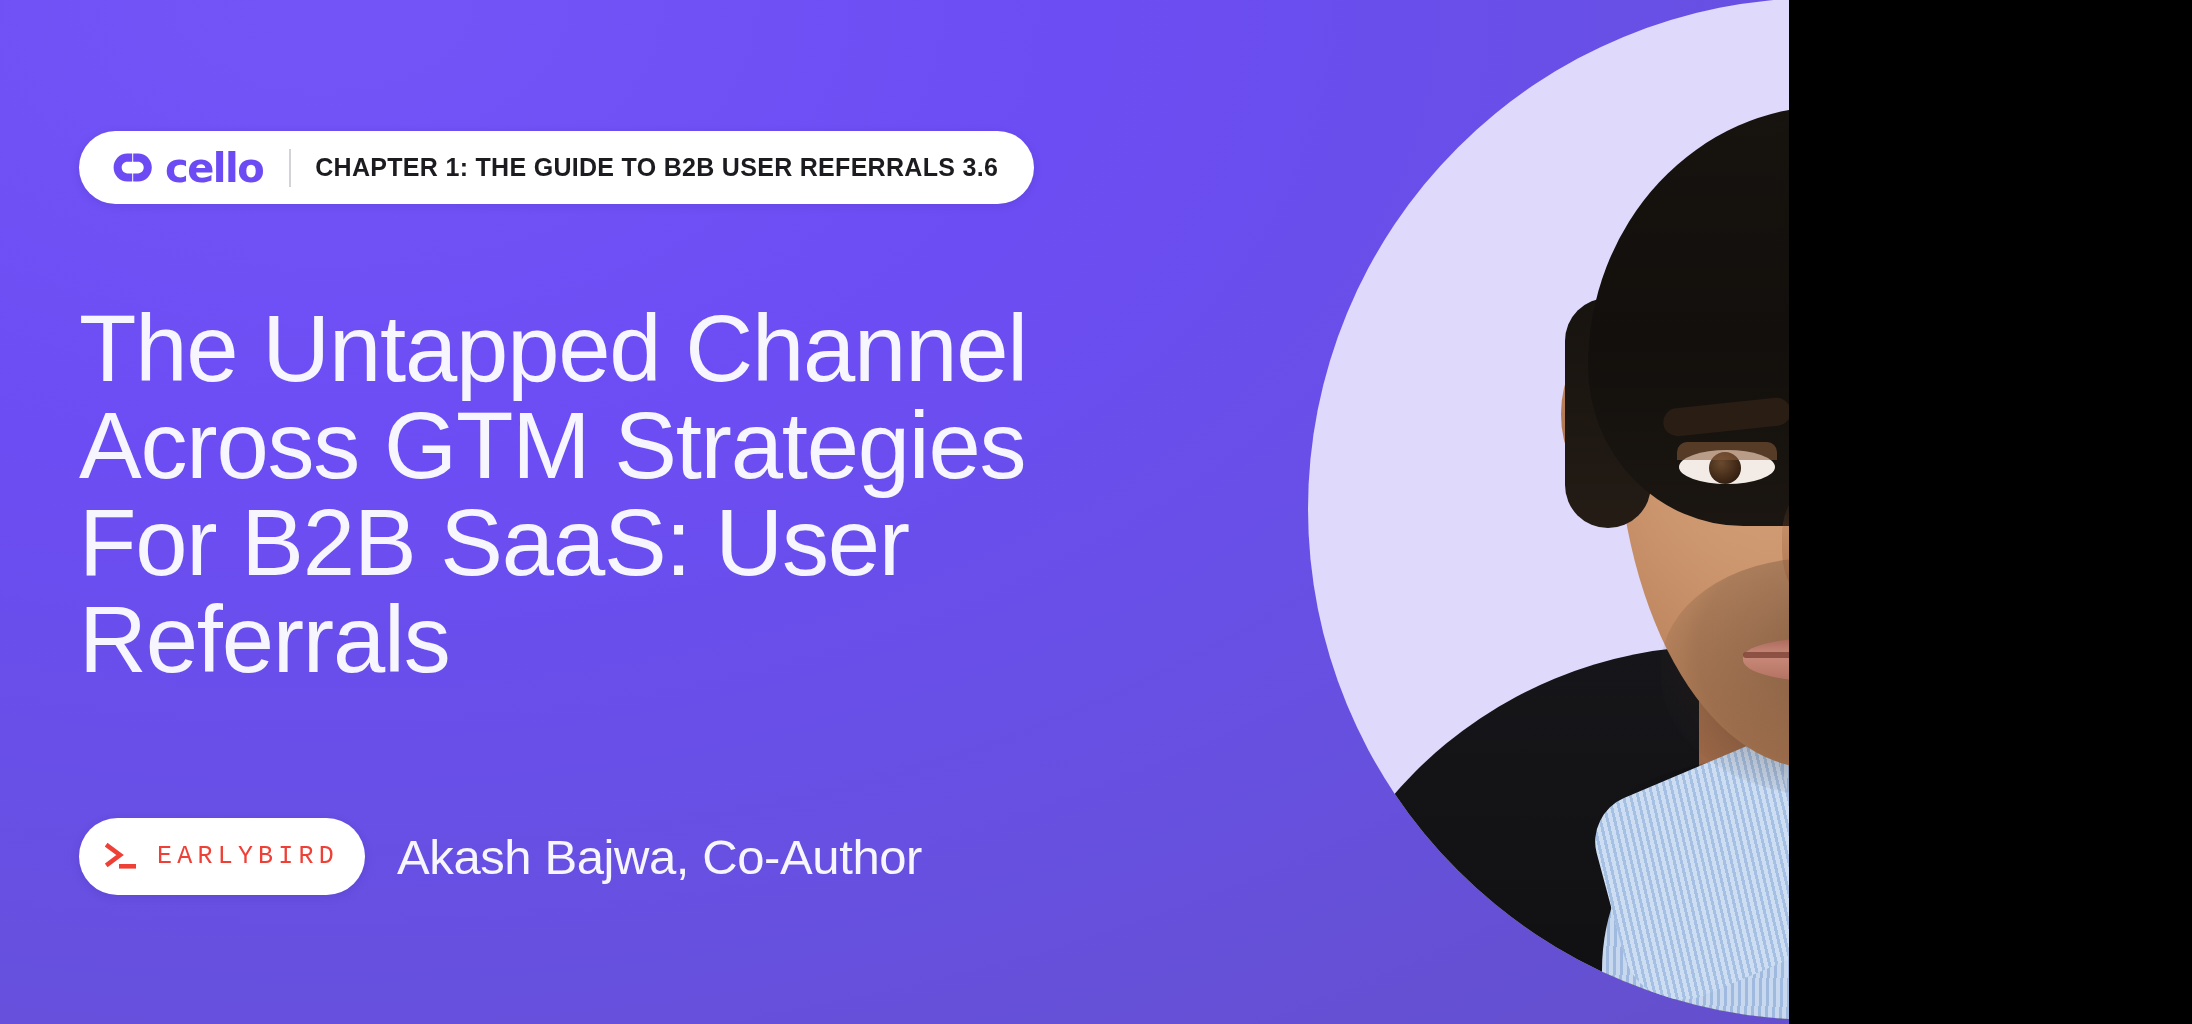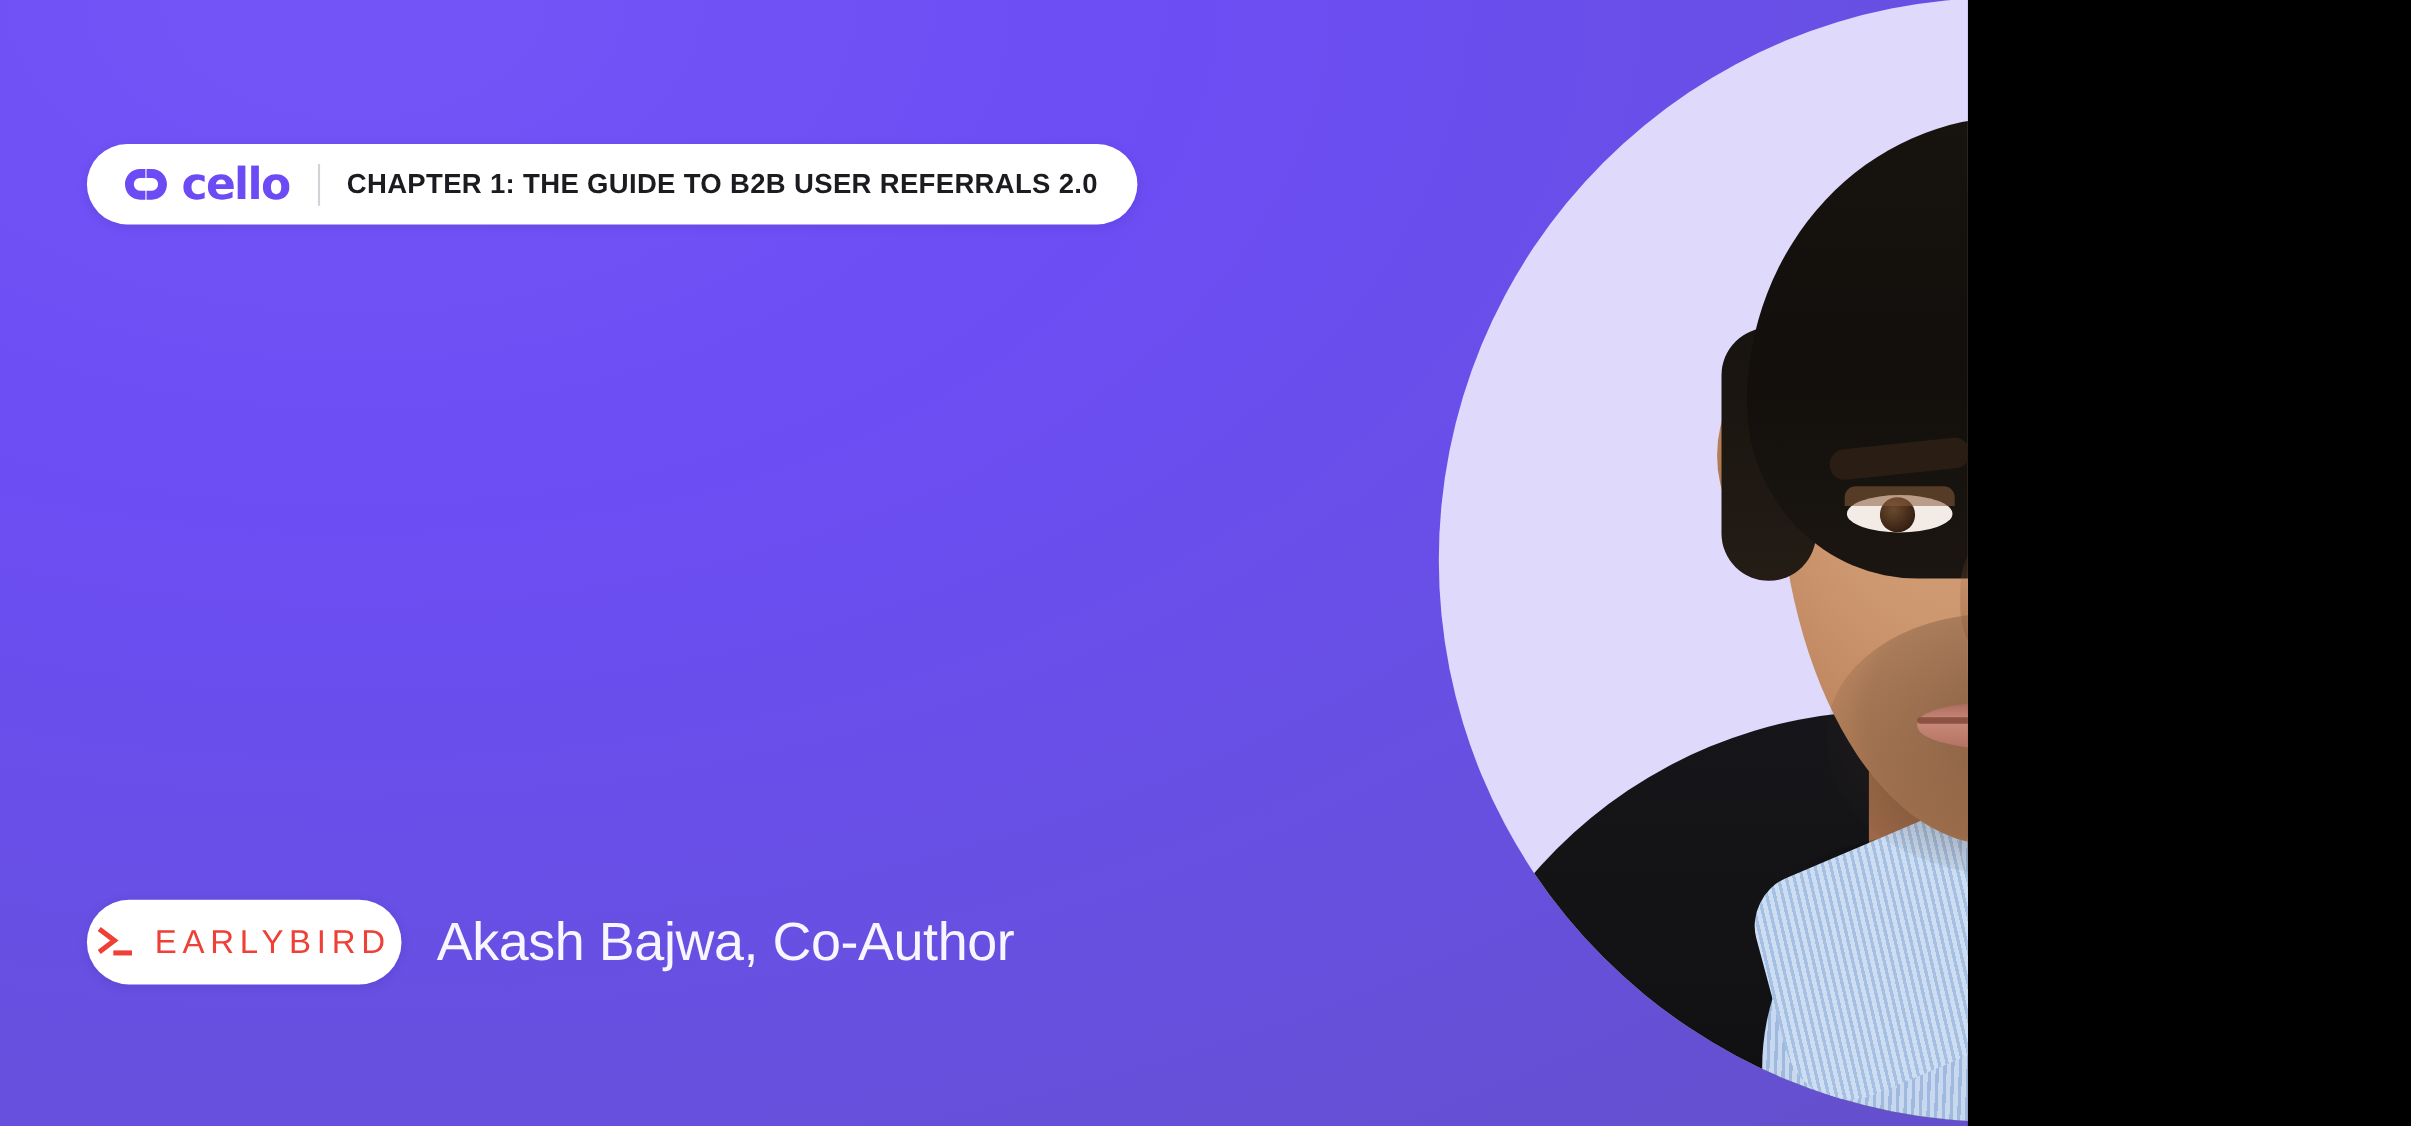--- a/index.html
+++ b/index.html
@@ -342,22 +342,22 @@
     background:#ffffff;
     border-radius:39px;
     display:flex;
     align-items:center;
     justify-content:center;
     gap:18px;
     box-shadow:0 2px 10px rgba(40,20,110,.12);
   }
   .eb-prompt { width:34px; height:30px; display:block; }
   .eb-word {
-    font-family:Liberation Sans, sans-serif;
-    font-size:30px;
+    font-family:Liberation Mono, monospace;
+    font-size:25px;
     font-weight:400;
     letter-spacing:5.2px;
     color:#EE4036;
     white-space:nowrap;
   }
   .author-name {
     font-family:"Liberation Sans", sans-serif;
     font-size:49px;
     font-weight:400;
     letter-spacing:-.4px;
@@ -412,23 +412,29 @@
         <span>
           <svg class="cello-mark" viewBox="0 0 40 30" xmlns="http://www.w3.org/2000/svg" aria-hidden="true">
             <path d="M14.4 0.6C6.6 0.6 0.6 6.8 0.6 14.6C0.6 22.4 6.6 28.6 14.4 28.6L19.2 28.6L19.2 20.4L14.4 20.4C11.1 20.4 8.7 17.9 8.7 14.6C8.7 11.3 11.1 8.8 14.4 8.8L19.2 8.8L19.2 0.6Z" fill="#6C4BF4"></path>
             <path d="M25.0 0.6C32.8 0.6 38.8 6.8 38.8 14.6C38.8 22.4 32.8 28.6 25.0 28.6L20.2 28.6L20.2 20.4L25.0 20.4C28.3 20.4 30.7 17.9 30.7 14.6C30.7 11.3 28.3 8.8 25.0 8.8L20.2 8.8L20.2 0.6Z" fill="#6C4BF4"></path>
             <rect x="14.2" y="11.4" width="11.6" height="6.4" rx="3.2" fill="#FFFFFF"></rect>
           </svg>
         </span>
         <span class="cello-word">cello</span>
       </div>
       <span class="pill-divider"></span>
-      <span class="chapter-text">CHAPTER 1: THE GUIDE TO B2B USER REFERRALS 2.0</span>
+      <span class="chapter-text">CHAPTER 1: THE GUIDE TO B2B USER REFERRALS 3.6</span>
     </div>
 
+    <h1 class="headline">
+      <span class="ln">The Untapped Channel</span>
+      <span class="ln">Across GTM Strategies</span>
+      <span class="ln">For B2B SaaS: User</span>
+      <span class="ln">Referrals</span>
+    </h1>
 
     <div class="author-row">
       <div class="earlybird-pill">
         <span>
           <svg class="eb-prompt" viewBox="0 0 34 30" xmlns="http://www.w3.org/2000/svg" aria-hidden="true">
             <path d="M3 4 L15 13 L3 22" fill="none" stroke="#EE4036" stroke-width="4.6" stroke-linecap="square" stroke-linejoin="miter"></path>
             <rect x="14" y="22" width="17" height="4.6" fill="#EE4036"></rect>
           </svg>
         </span>
         <span class="eb-word">EARLYBIRD</span>

